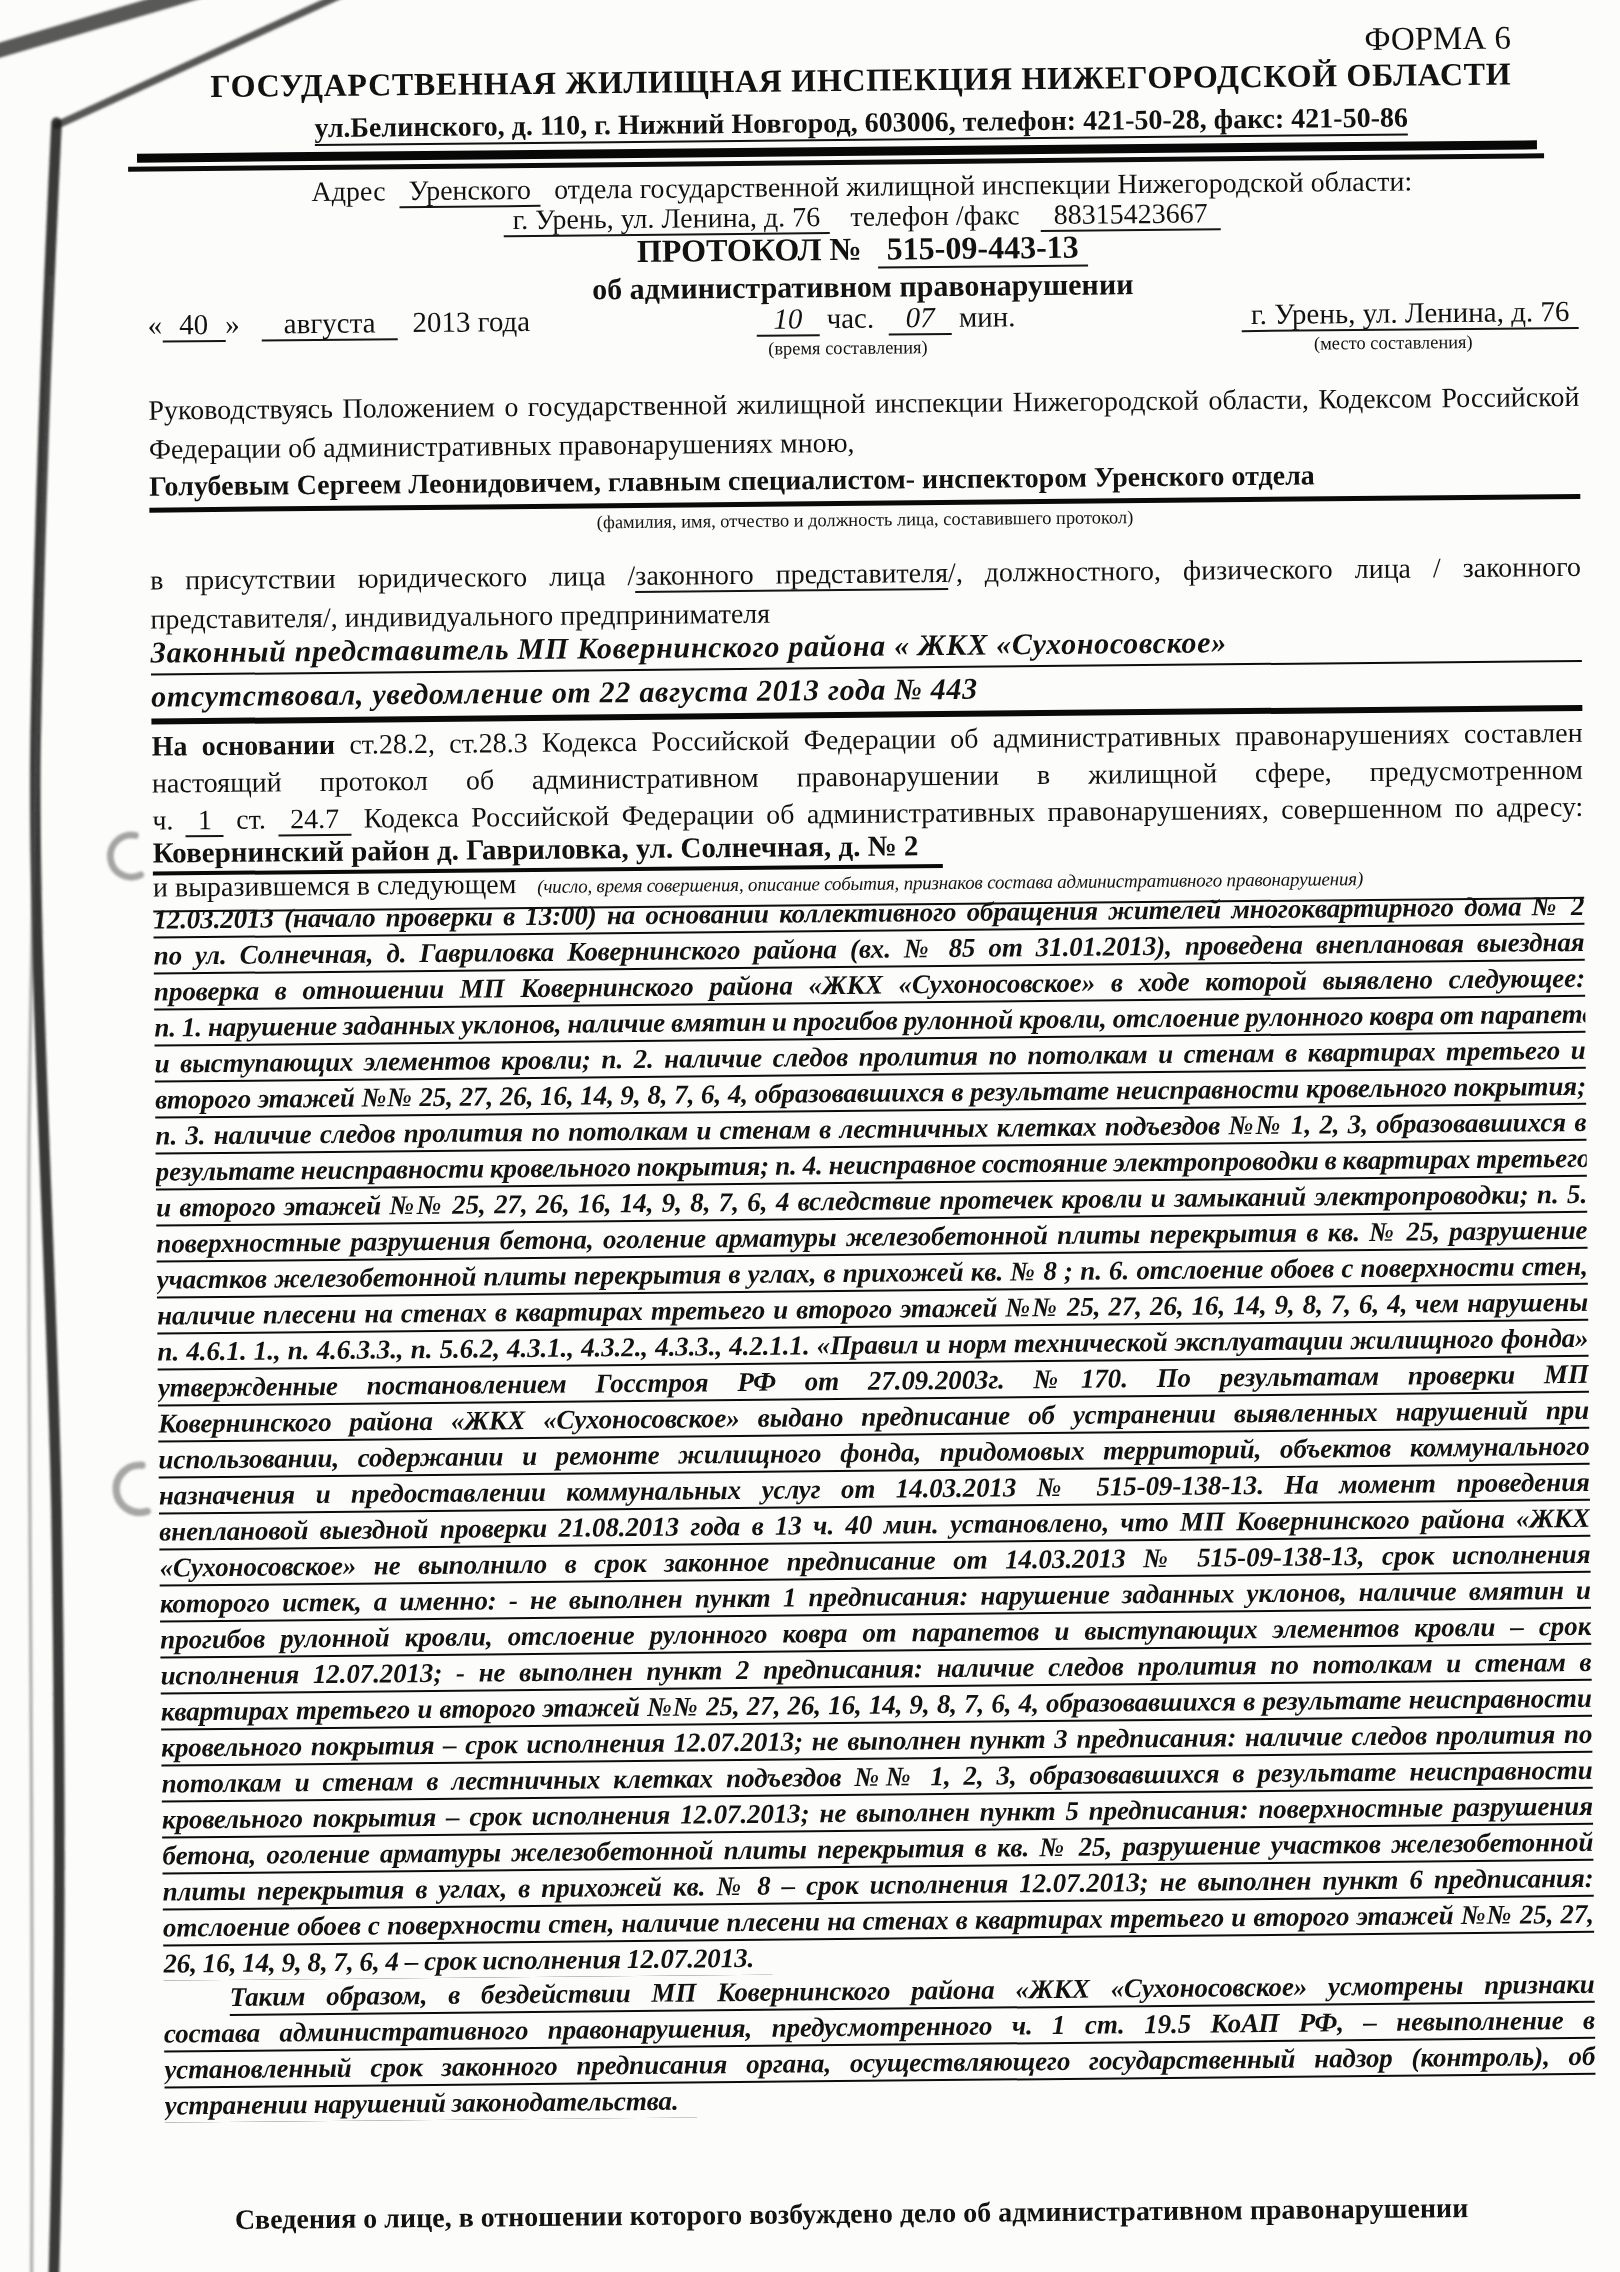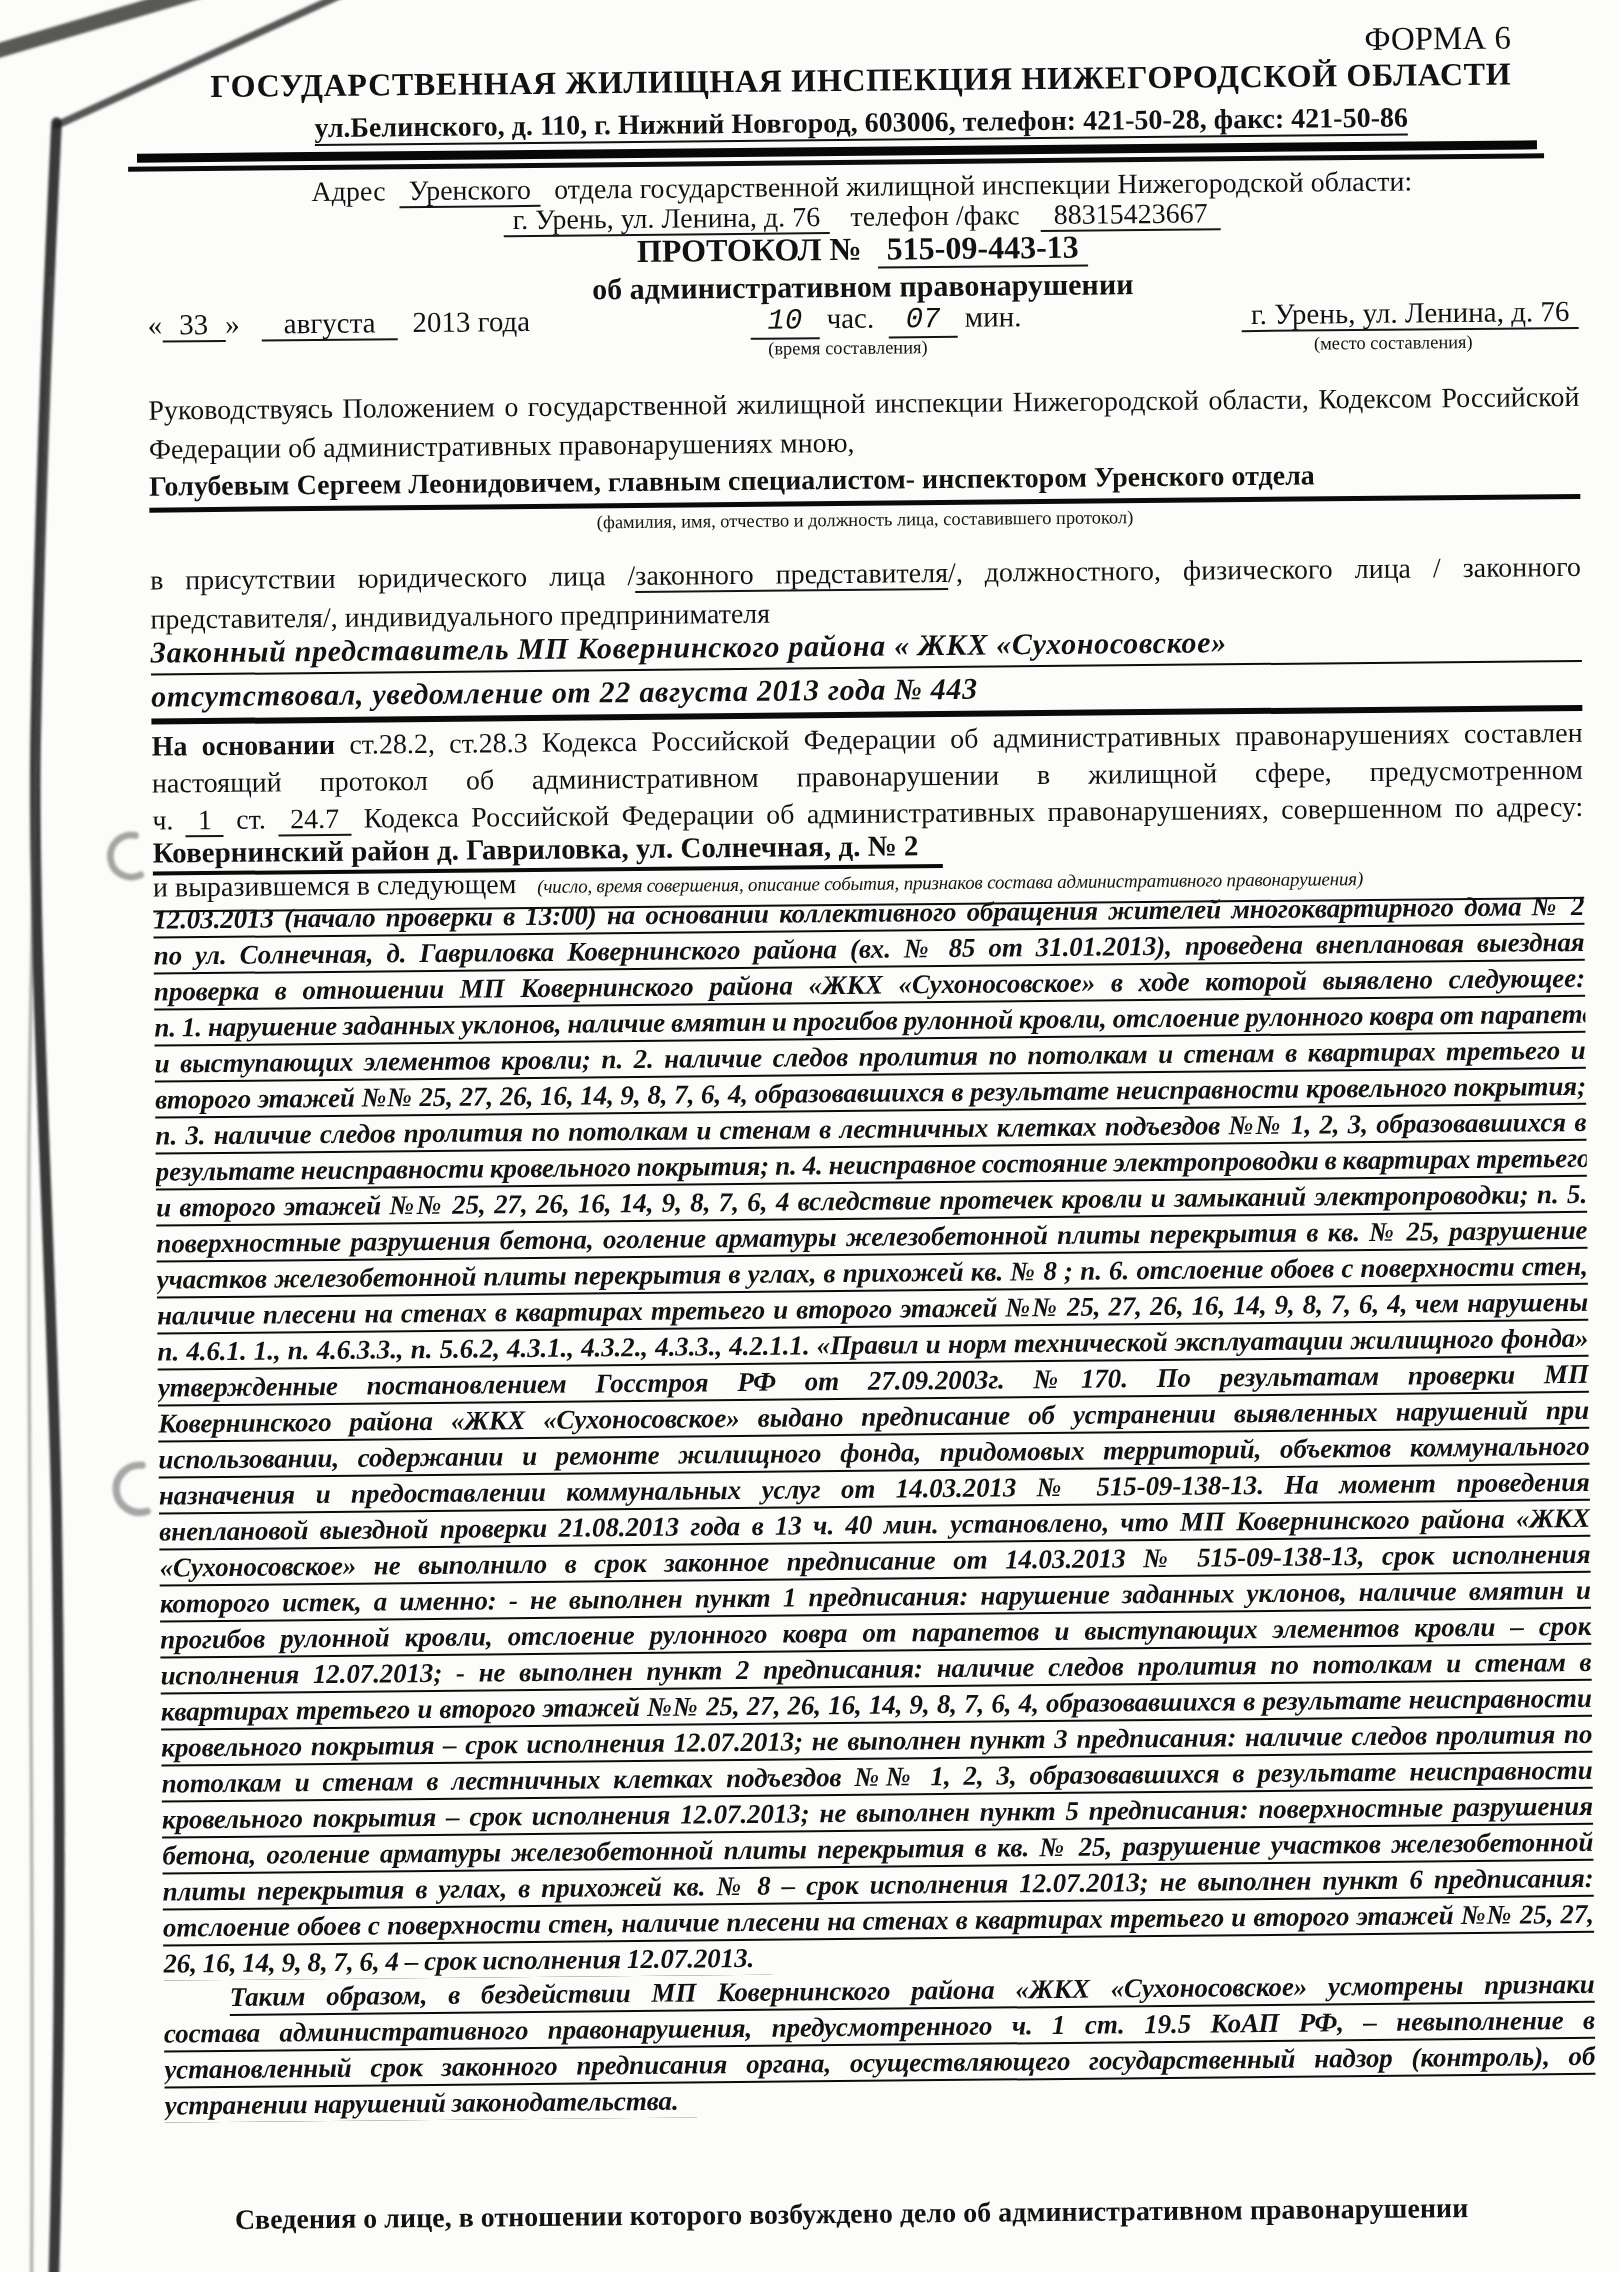--- a/index.html
+++ b/index.html
@@ -11,21 +11,21 @@
   }
   #paper{position:absolute;inset:0;background:#fcfcfa;}
   #sheet{
     position:absolute;inset:0;
     transform:rotate(-0.55deg);
     transform-origin:52% 48%;
   }
   .abs{position:absolute;left:155px;right:34px;}
   .center{text-align:center;}
   .b{font-weight:bold;}
-  .i{font-style:italic;font-family:Liberation Mono, monospace;}
+  .i{font-style:italic;}
   .u{border-bottom:2px solid #151515;}
   .px14{padding:0 9.2px;} .px20{padding:0 13px;} .px26{padding:0 17px;} .px30{padding:0 22.4px;}
   .small{font-size:18.4px;line-height:21px;}
 
   .forma6{top:26px;left:auto;right:99px;font-size:33px;}
   .orgtitle{top:62px;font-size:32px;letter-spacing:0.7px;}
   .orgaddr{top:107px;font-size:28px;}
   .orgaddr span{border-bottom:2.6px solid #111;padding-bottom:1.3px;}
   .rule1{top:147px;left:146px;right:74px;height:8.5px;background:#080808;position:absolute;}
   .rule2{top:160px;left:137px;right:67px;height:5.3px;background:#0c0c0c;position:absolute;}
@@ -118,21 +118,21 @@
 
   <div class="abs center b proto">
     <span>ПРОТОКОЛ №</span>&nbsp;
     <span class="u px14">515-09-443-13</span>
   </div>
 
   <div class="abs center b subtitle">об административном правонарушении</div>
 
   <div class="abs daterow">
     <span>
-      <span>«</span><span class="u px26">33</span><span>»</span>&nbsp;&nbsp;
+      <span>«</span><span class="u px26">40</span><span>»</span>&nbsp;&nbsp;
       <span class="u px30">августа</span>&nbsp;
       <span>2013 года</span>
     </span>
     <span>
       <span class="u px26 i">10</span>&nbsp;<span>час.</span>&nbsp;
       <span class="u px26 i">07</span>&nbsp;<span>мин.</span>
     </span>
     <span>
       <span class="u px14">г. Урень, ул. Ленина, д. 76</span>
     </span>

